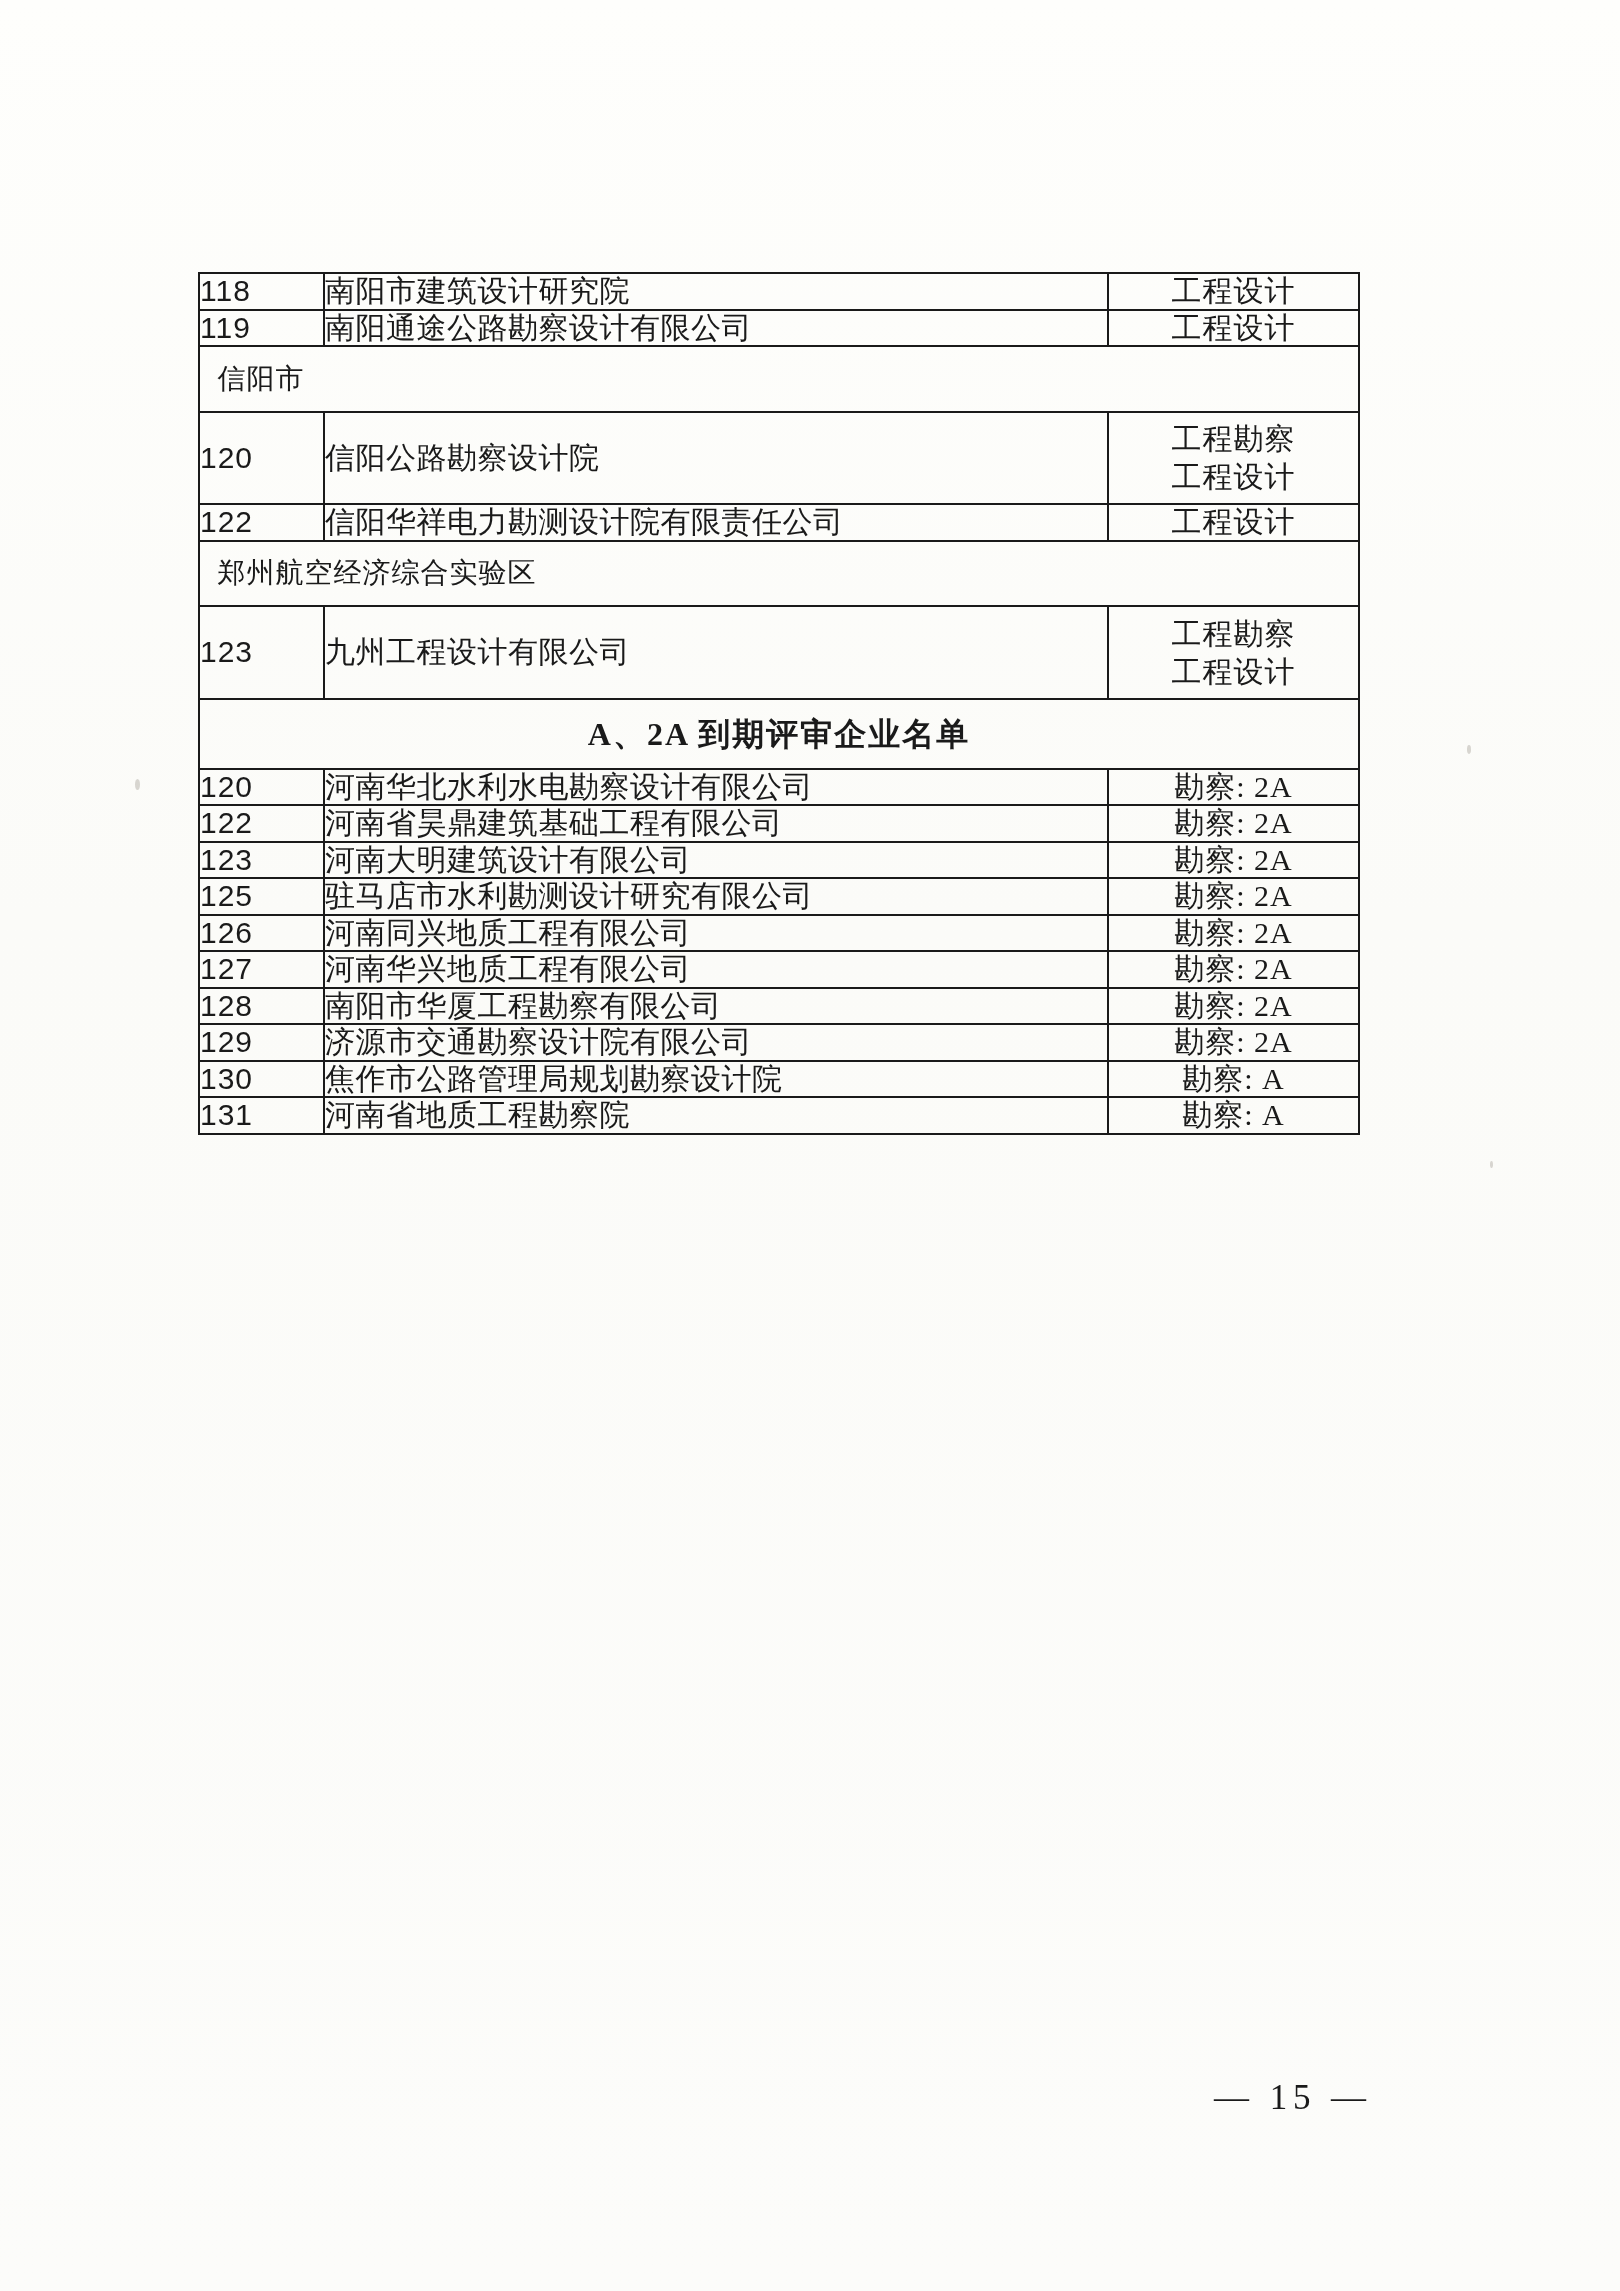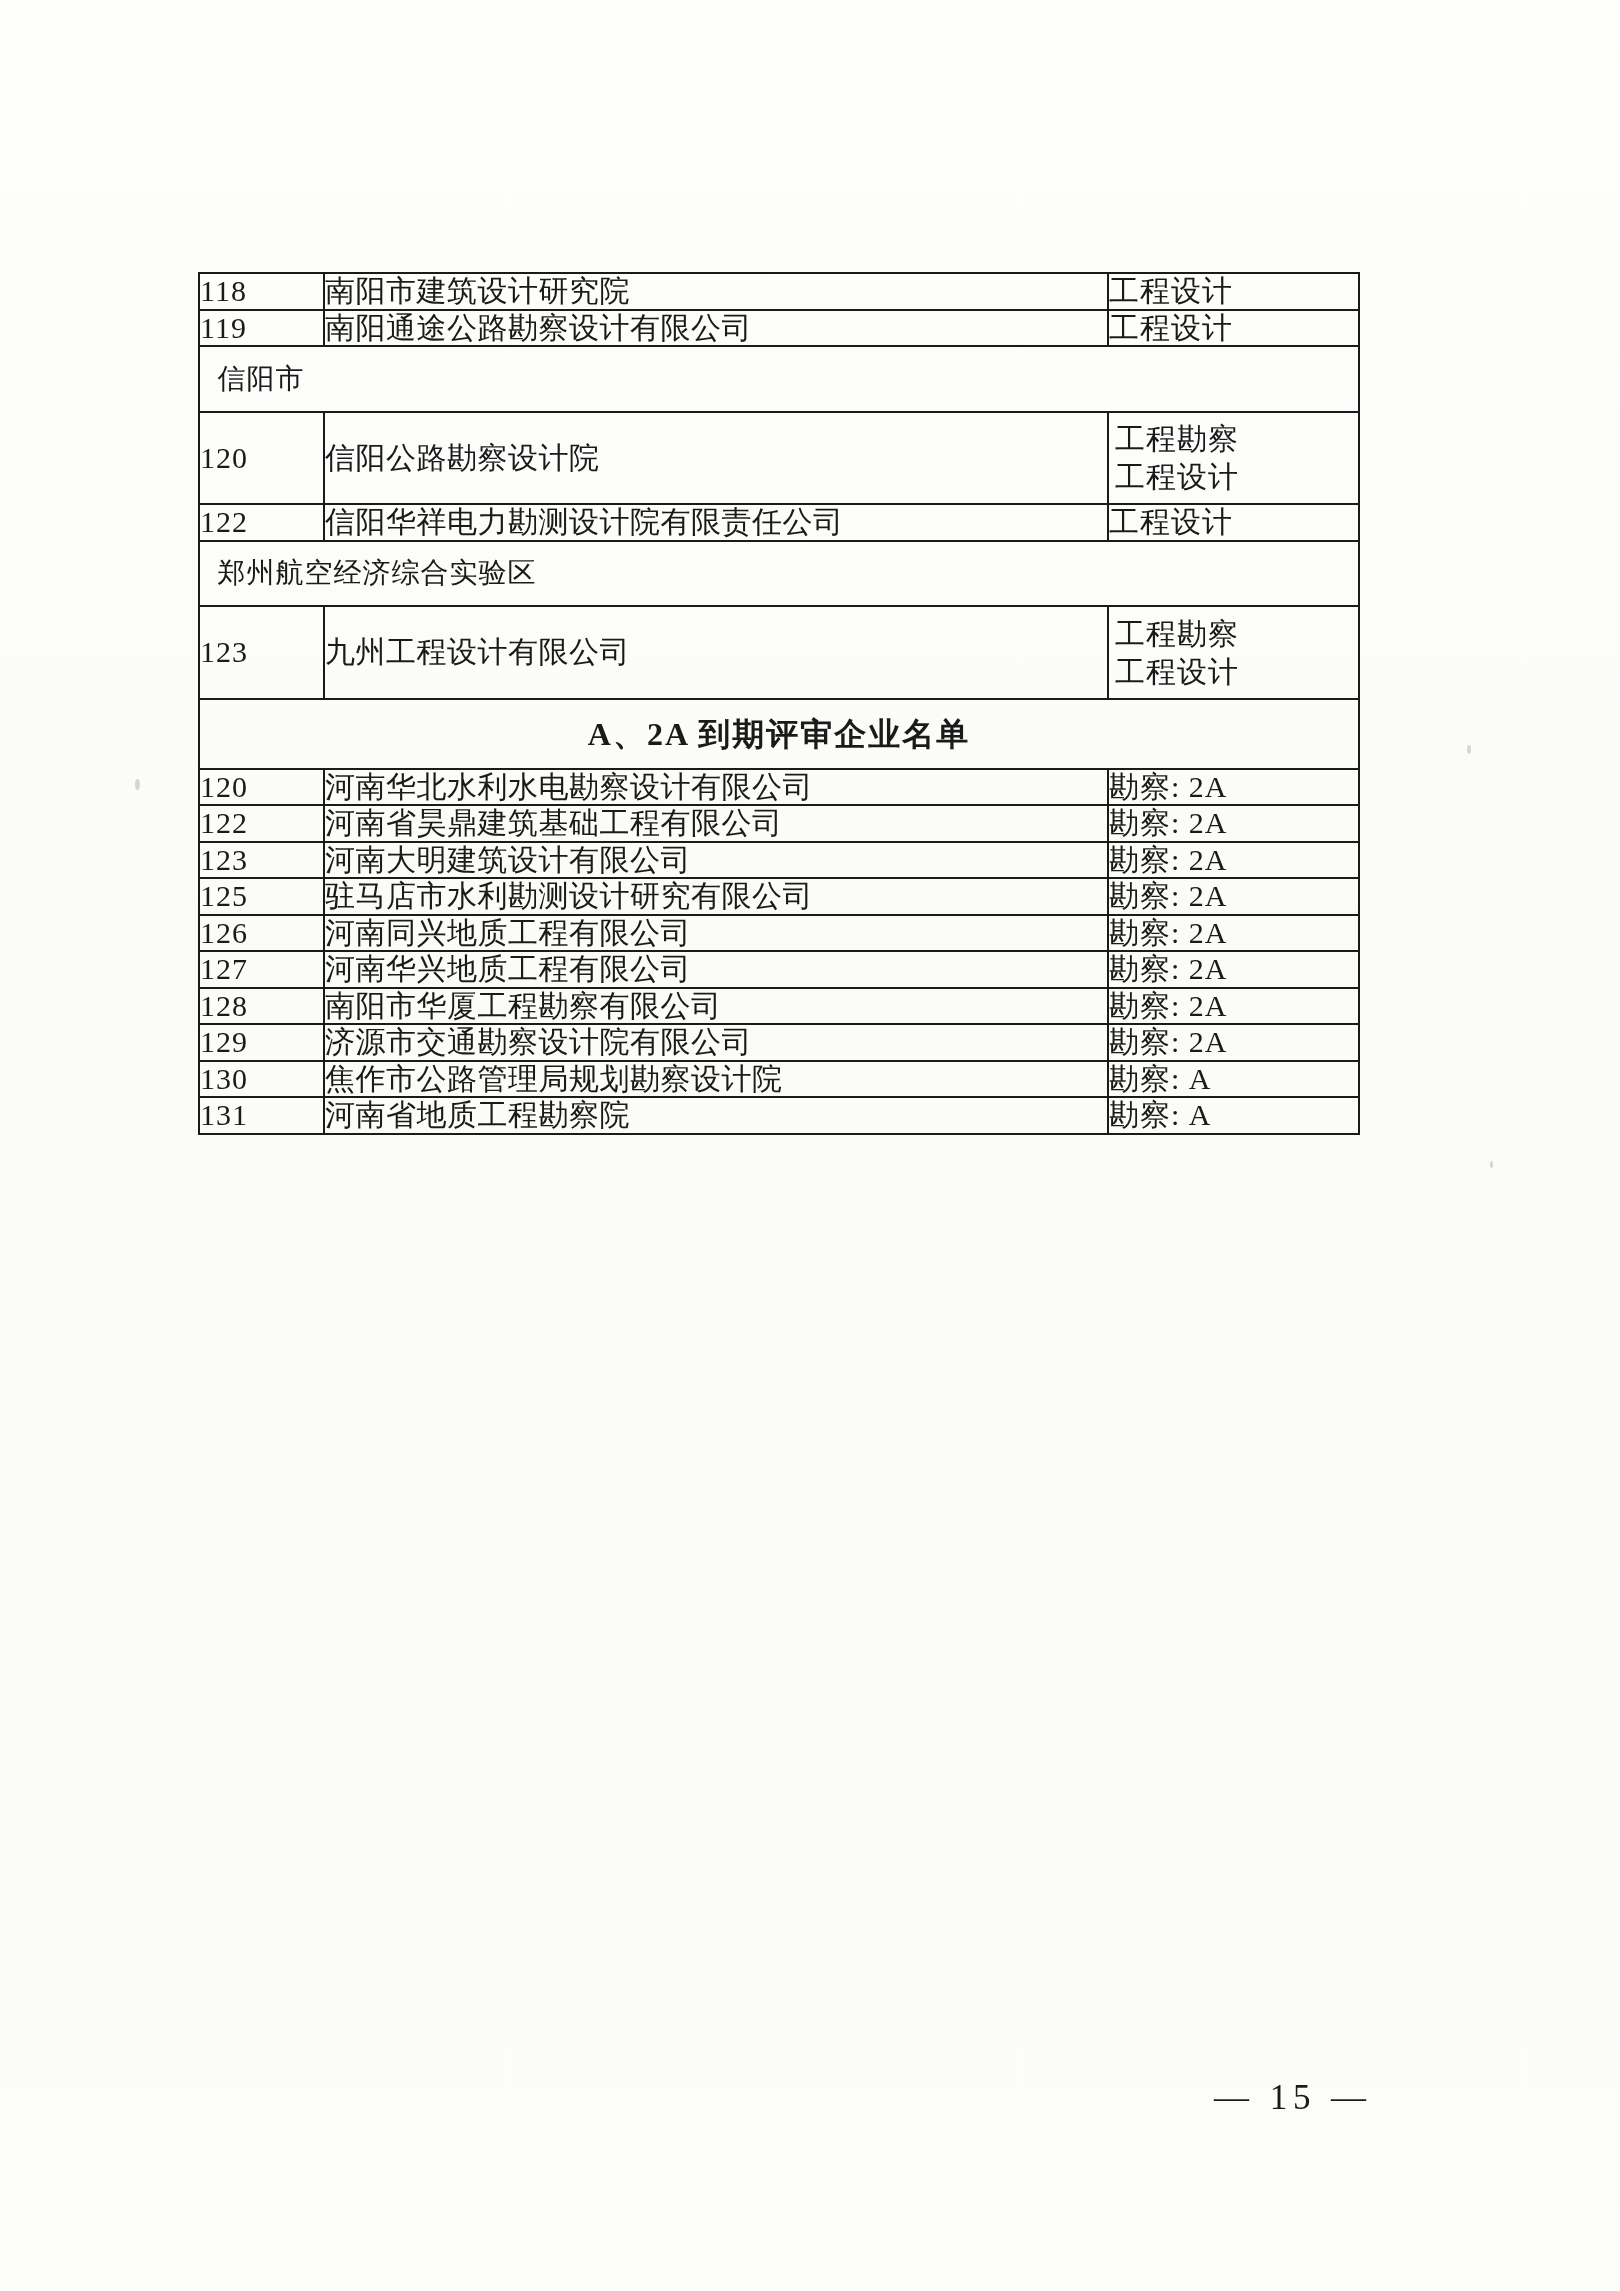--- a/index.html
+++ b/index.html
@@ -44,41 +44,41 @@
     padding: 0;
     vertical-align: middle;
     font-size: 30px;
     line-height: 1.15;
   }
   .col-no { width: 125px; text-align: center; }
   .col-name { width: 784px; text-align: left; }
   .col-cat { width: 251px; text-align: center; }
 
   .cell-no {
-    font-family: Liberation Serif, serif;
+    font-family: Liberation Sans, sans-serif;
     letter-spacing: 1px;
     padding: 13.7px 5.9px;
     font-size: 31px;
   }
   .cell-name {
     padding: 13.7px 7.8px 13.7px 21.6px;
     font-size: 32px;
     letter-spacing: 0.5px;
     font-family: Liberation Serif, serif;
   }
   .cell-cat {
     padding: 13.7px 5.9px;
     font-size: 30px;
     letter-spacing: 1px;
   }
   .cell-cat.two-line {
     line-height: 1.25;
     padding: 7.8px 5.9px;
   }
-  .cell-cat .catline { display: block; }
+  .cell-cat .catline { display: block; text-align: center; }
 
   .region-row td {
     text-align: left;
     padding: 15.7px 7.8px 15.7px 17.6px;
     font-size: 28px;
     letter-spacing: 1px;
   }
   .section-row td {
     text-align: center;
     font-weight: bold;

